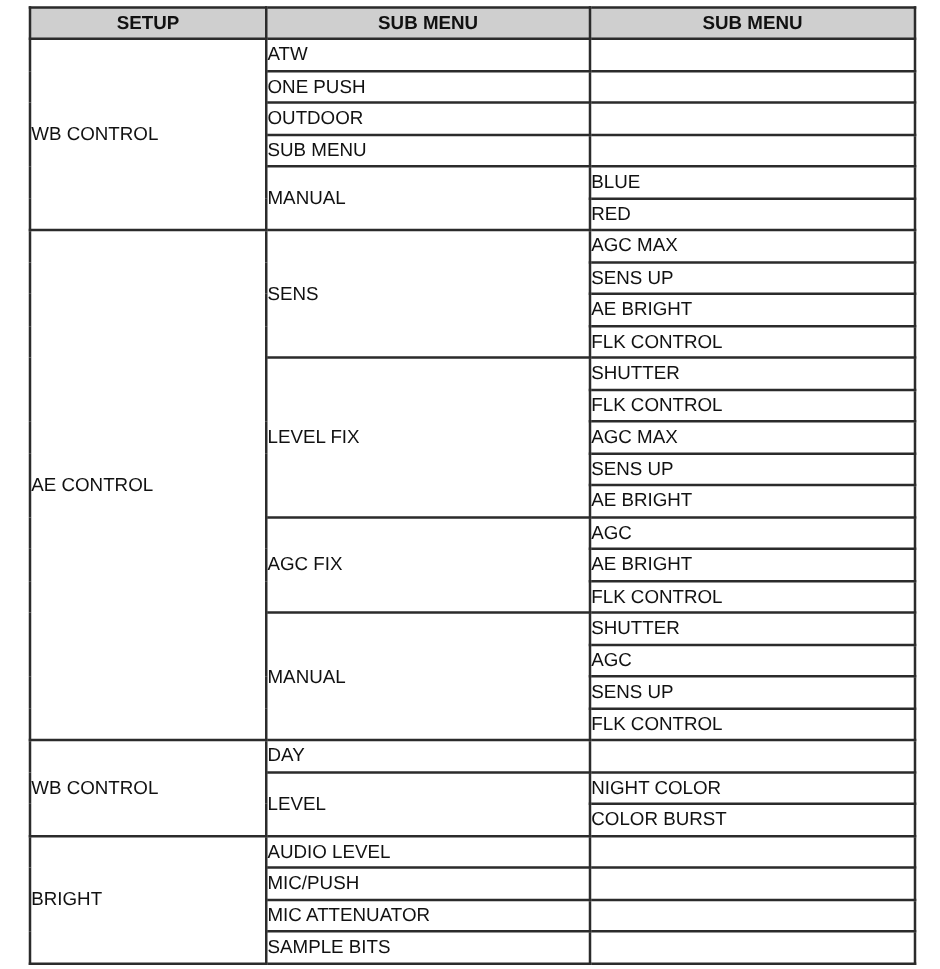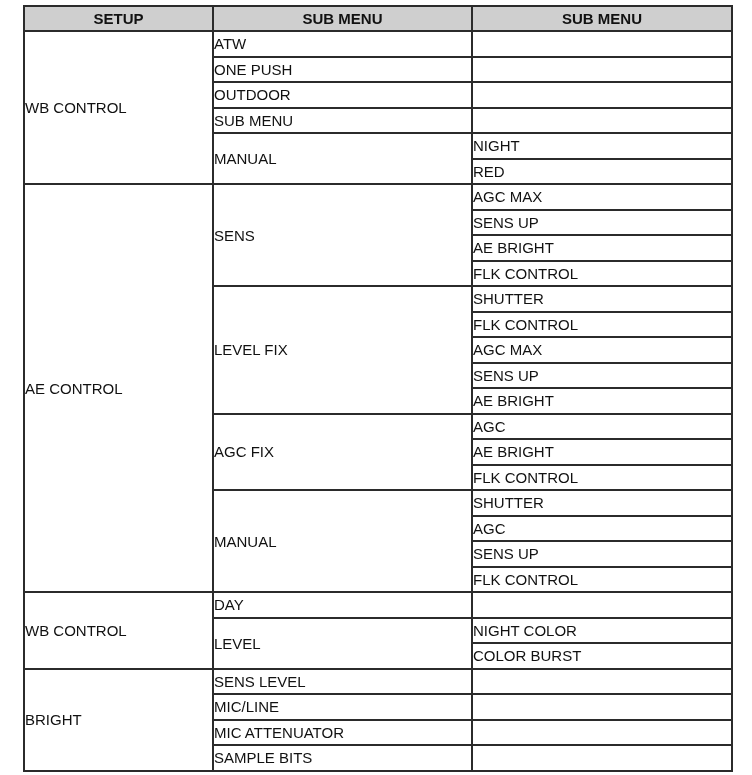--- a/index.html
+++ b/index.html
@@ -43,21 +43,21 @@
       <tr class="data">
         <td rowspan="1">OUTDOOR</td>
         <td></td>
       </tr>
       <tr class="data">
         <td rowspan="1">SUB MENU</td>
         <td></td>
       </tr>
       <tr class="data">
         <td rowspan="2">MANUAL</td>
-        <td>NIGHT</td>
+        <td>BLUE</td>
       </tr>
       <tr class="data">
         <td>RED</td>
       </tr>
       <tr class="data">
         <td rowspan="16">AE CONTROL</td>
         <td rowspan="4">SENS</td>
         <td>AGC MAX</td>
       </tr>
       <tr class="data">
@@ -115,25 +115,25 @@
       </tr>
       <tr class="data">
         <td rowspan="2">LEVEL</td>
         <td>NIGHT COLOR</td>
       </tr>
       <tr class="data">
         <td>COLOR BURST</td>
       </tr>
       <tr class="data">
         <td rowspan="4">BRIGHT</td>
-        <td rowspan="1">SENS LEVEL</td>
+        <td rowspan="1">AUDIO LEVEL</td>
         <td></td>
       </tr>
       <tr class="data">
-        <td rowspan="1">MIC/LINE</td>
+        <td rowspan="1">MIC/PUSH</td>
         <td></td>
       </tr>
       <tr class="data">
         <td rowspan="1">MIC ATTENUATOR</td>
         <td></td>
       </tr>
       <tr class="data">
         <td rowspan="1">SAMPLE BITS</td>
         <td></td>
       </tr>

